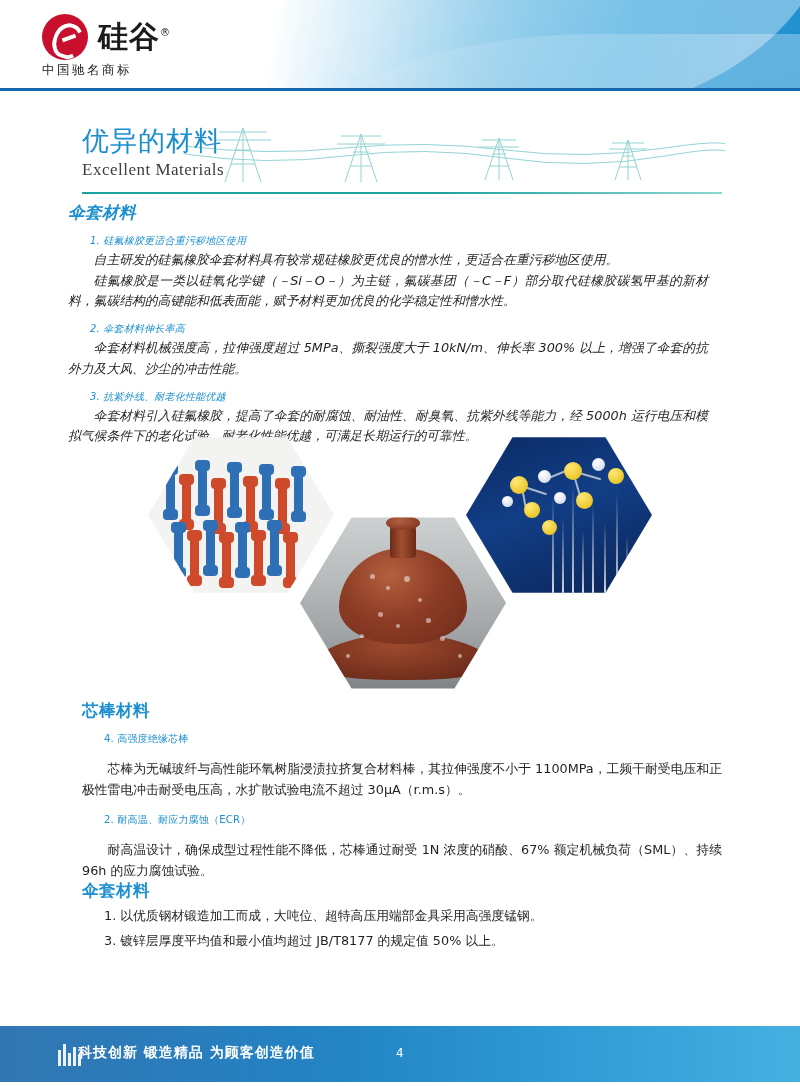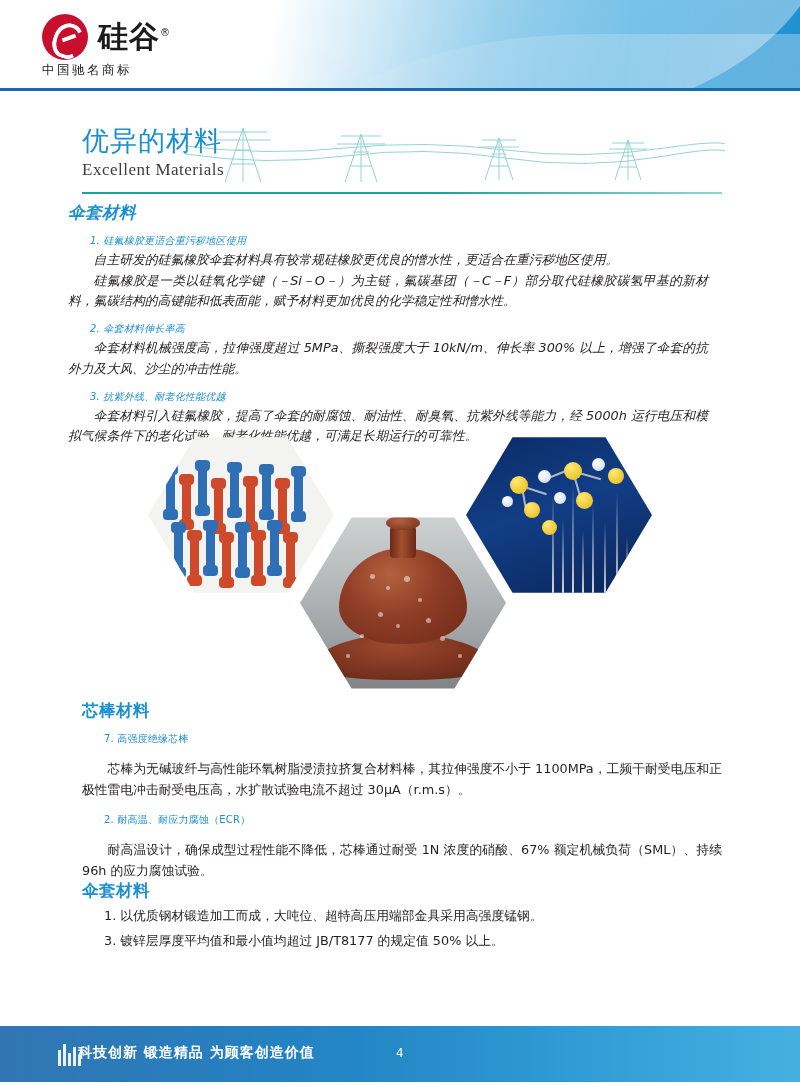--- a/index.html
+++ b/index.html
@@ -438,21 +438,21 @@
         <div class="drop" style="left:140px; top:122px; width:5px;  height:5px;"></div>
         <div class="drop" style="left:46px;  top:140px; width:4px;  height:4px;"></div>
         <div class="drop" style="left:158px; top:140px; width:4px;  height:4px;"></div>
       </div>
     </div>
   </div>
 
   <div id="sec2">
     <div class="section-head">芯棒材料</div>
 
-    <div class="sub-head">7. 高强度绝缘芯棒</div>
+    <div class="sub-head">4. 高强度绝缘芯棒</div>
     <p class="para indent">芯棒为无碱玻纤与高性能环氧树脂浸渍拉挤复合材料棒，其拉伸强度不小于 1100MPa，工频干耐受电压和正极性雷电冲击耐受电压高，水扩散试验电流不超过 30μA（r.m.s）。</p>
 
     <div class="sub-head">2. 耐高温、耐应力腐蚀（ECR）</div>
     <p class="para indent">耐高温设计，确保成型过程性能不降低，芯棒通过耐受 1N 浓度的硝酸、67% 额定机械负荷（SML）、持续 96h 的应力腐蚀试验。</p>
   </div>
 
   <div id="sec3">
     <div class="section-head">伞套材料</div>
     <p class="para list-item">1. 以优质钢材锻造加工而成，大吨位、超特高压用端部金具采用高强度锰钢。</p>
     <p class="para list-item">3. 镀锌层厚度平均值和最小值均超过 JB/T8177 的规定值 50% 以上。</p>

